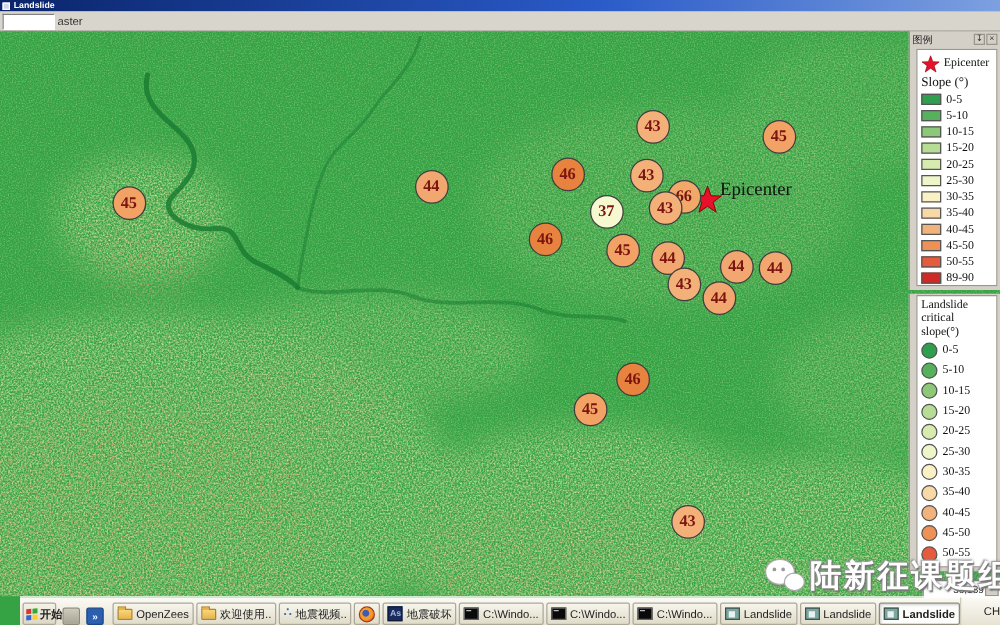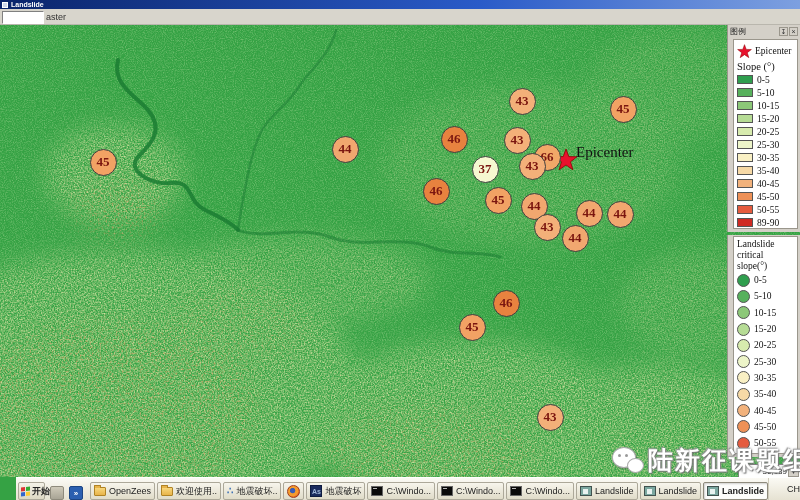--- a/index.html
+++ b/index.html
@@ -366,21 +366,21 @@
         <div class="task-btn">
           <span class="tb-icon icon-folder"></span>
           <span>OpenZees</span>
         </div>
         <div class="task-btn">
           <span class="tb-icon icon-folder"></span>
           <span>欢迎使用..</span>
         </div>
         <div class="task-btn">
           <span class="tb-icon icon-share">∴</span>
-          <span>地震破坏..</span>
+          <span>地震视频..</span>
         </div>
         <div class="task-btn">
           <span class="tb-icon icon-firefox"></span>
         </div>
         <div class="task-btn">
           <span class="tb-icon icon-as">As</span>
           <span>地震破坏</span>
         </div>
         <div class="task-btn">
           <span class="tb-icon icon-console"></span>

